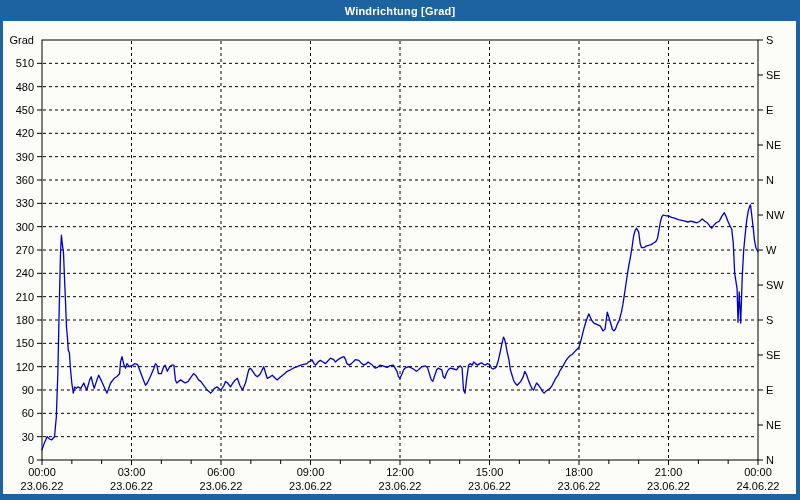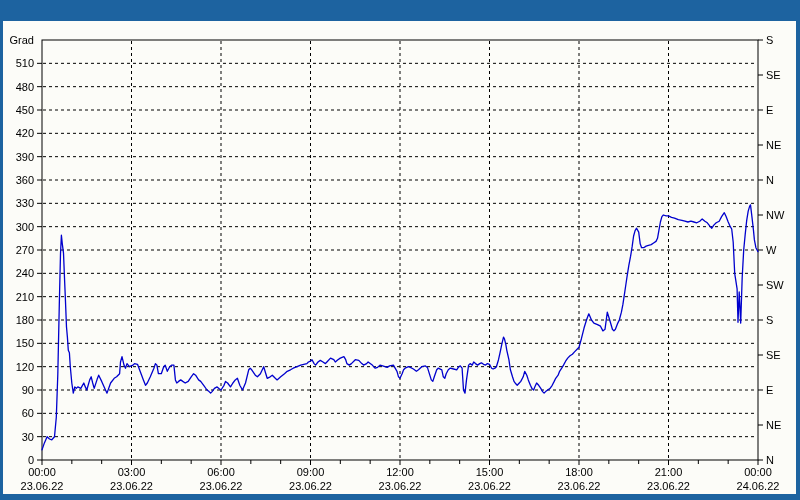--- a/index.html
+++ b/index.html
@@ -18,20 +18,23 @@
   .titlebar span{
     color:#ffffff;font-size:11px;font-weight:bold;letter-spacing:0.2px;
   }
   svg.chart{position:absolute;left:0;top:0;}
   svg text{font-family:"Liberation Sans", sans-serif;fill:#000;}
 </style>
 </head>
 <body>
 
 <div class="window">
+  <div class="titlebar">
+    <span>Windrichtung [Grad]</span>
+  </div>
   <svg id="chart" class="chart" width="800" height="500" viewBox="0 0 800 500">
       <rect x="3" y="21" width="793" height="473" fill="#fcfcf8"></rect>
       <line x1="43" y1="436.6666666666667" x2="757" y2="436.6666666666667" stroke="#000" stroke-width="1" stroke-dasharray="3 3"></line>
       <line x1="43" y1="413.3333333333333" x2="757" y2="413.3333333333333" stroke="#000" stroke-width="1" stroke-dasharray="3 3"></line>
       <line x1="43" y1="390" x2="757" y2="390" stroke="#000" stroke-width="1" stroke-dasharray="3 3"></line>
       <line x1="43" y1="366.6666666666667" x2="757" y2="366.6666666666667" stroke="#000" stroke-width="1" stroke-dasharray="3 3"></line>
       <line x1="43" y1="343.3333333333333" x2="757" y2="343.3333333333333" stroke="#000" stroke-width="1" stroke-dasharray="3 3"></line>
       <line x1="43" y1="320" x2="757" y2="320" stroke="#000" stroke-width="1" stroke-dasharray="3 3"></line>
       <line x1="43" y1="296.66666666666663" x2="757" y2="296.66666666666663" stroke="#000" stroke-width="1" stroke-dasharray="3 3"></line>
       <line x1="43" y1="273.33333333333337" x2="757" y2="273.33333333333337" stroke="#000" stroke-width="1" stroke-dasharray="3 3"></line>

